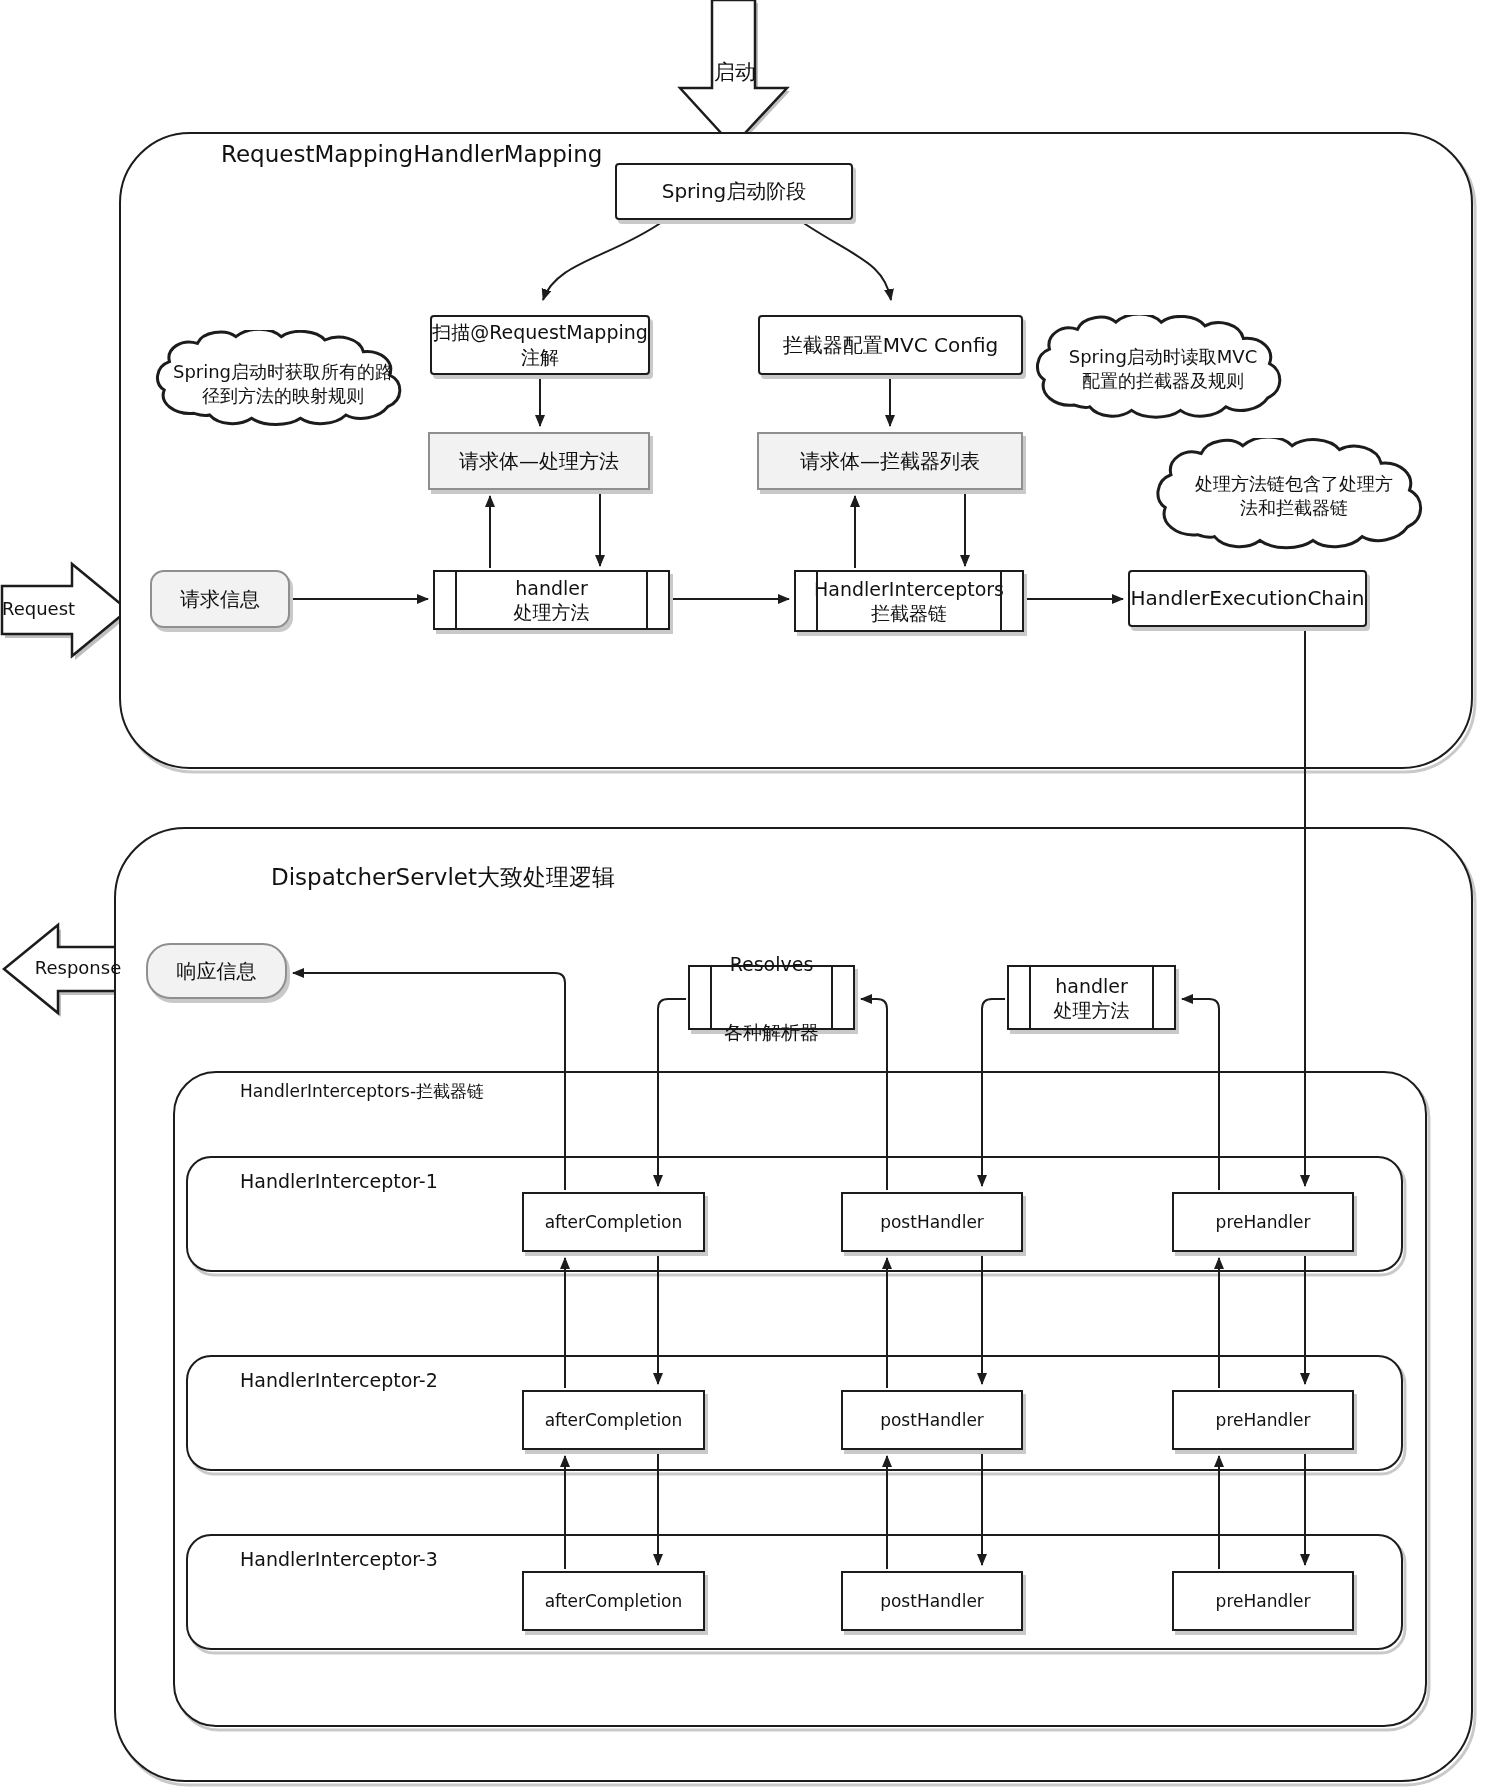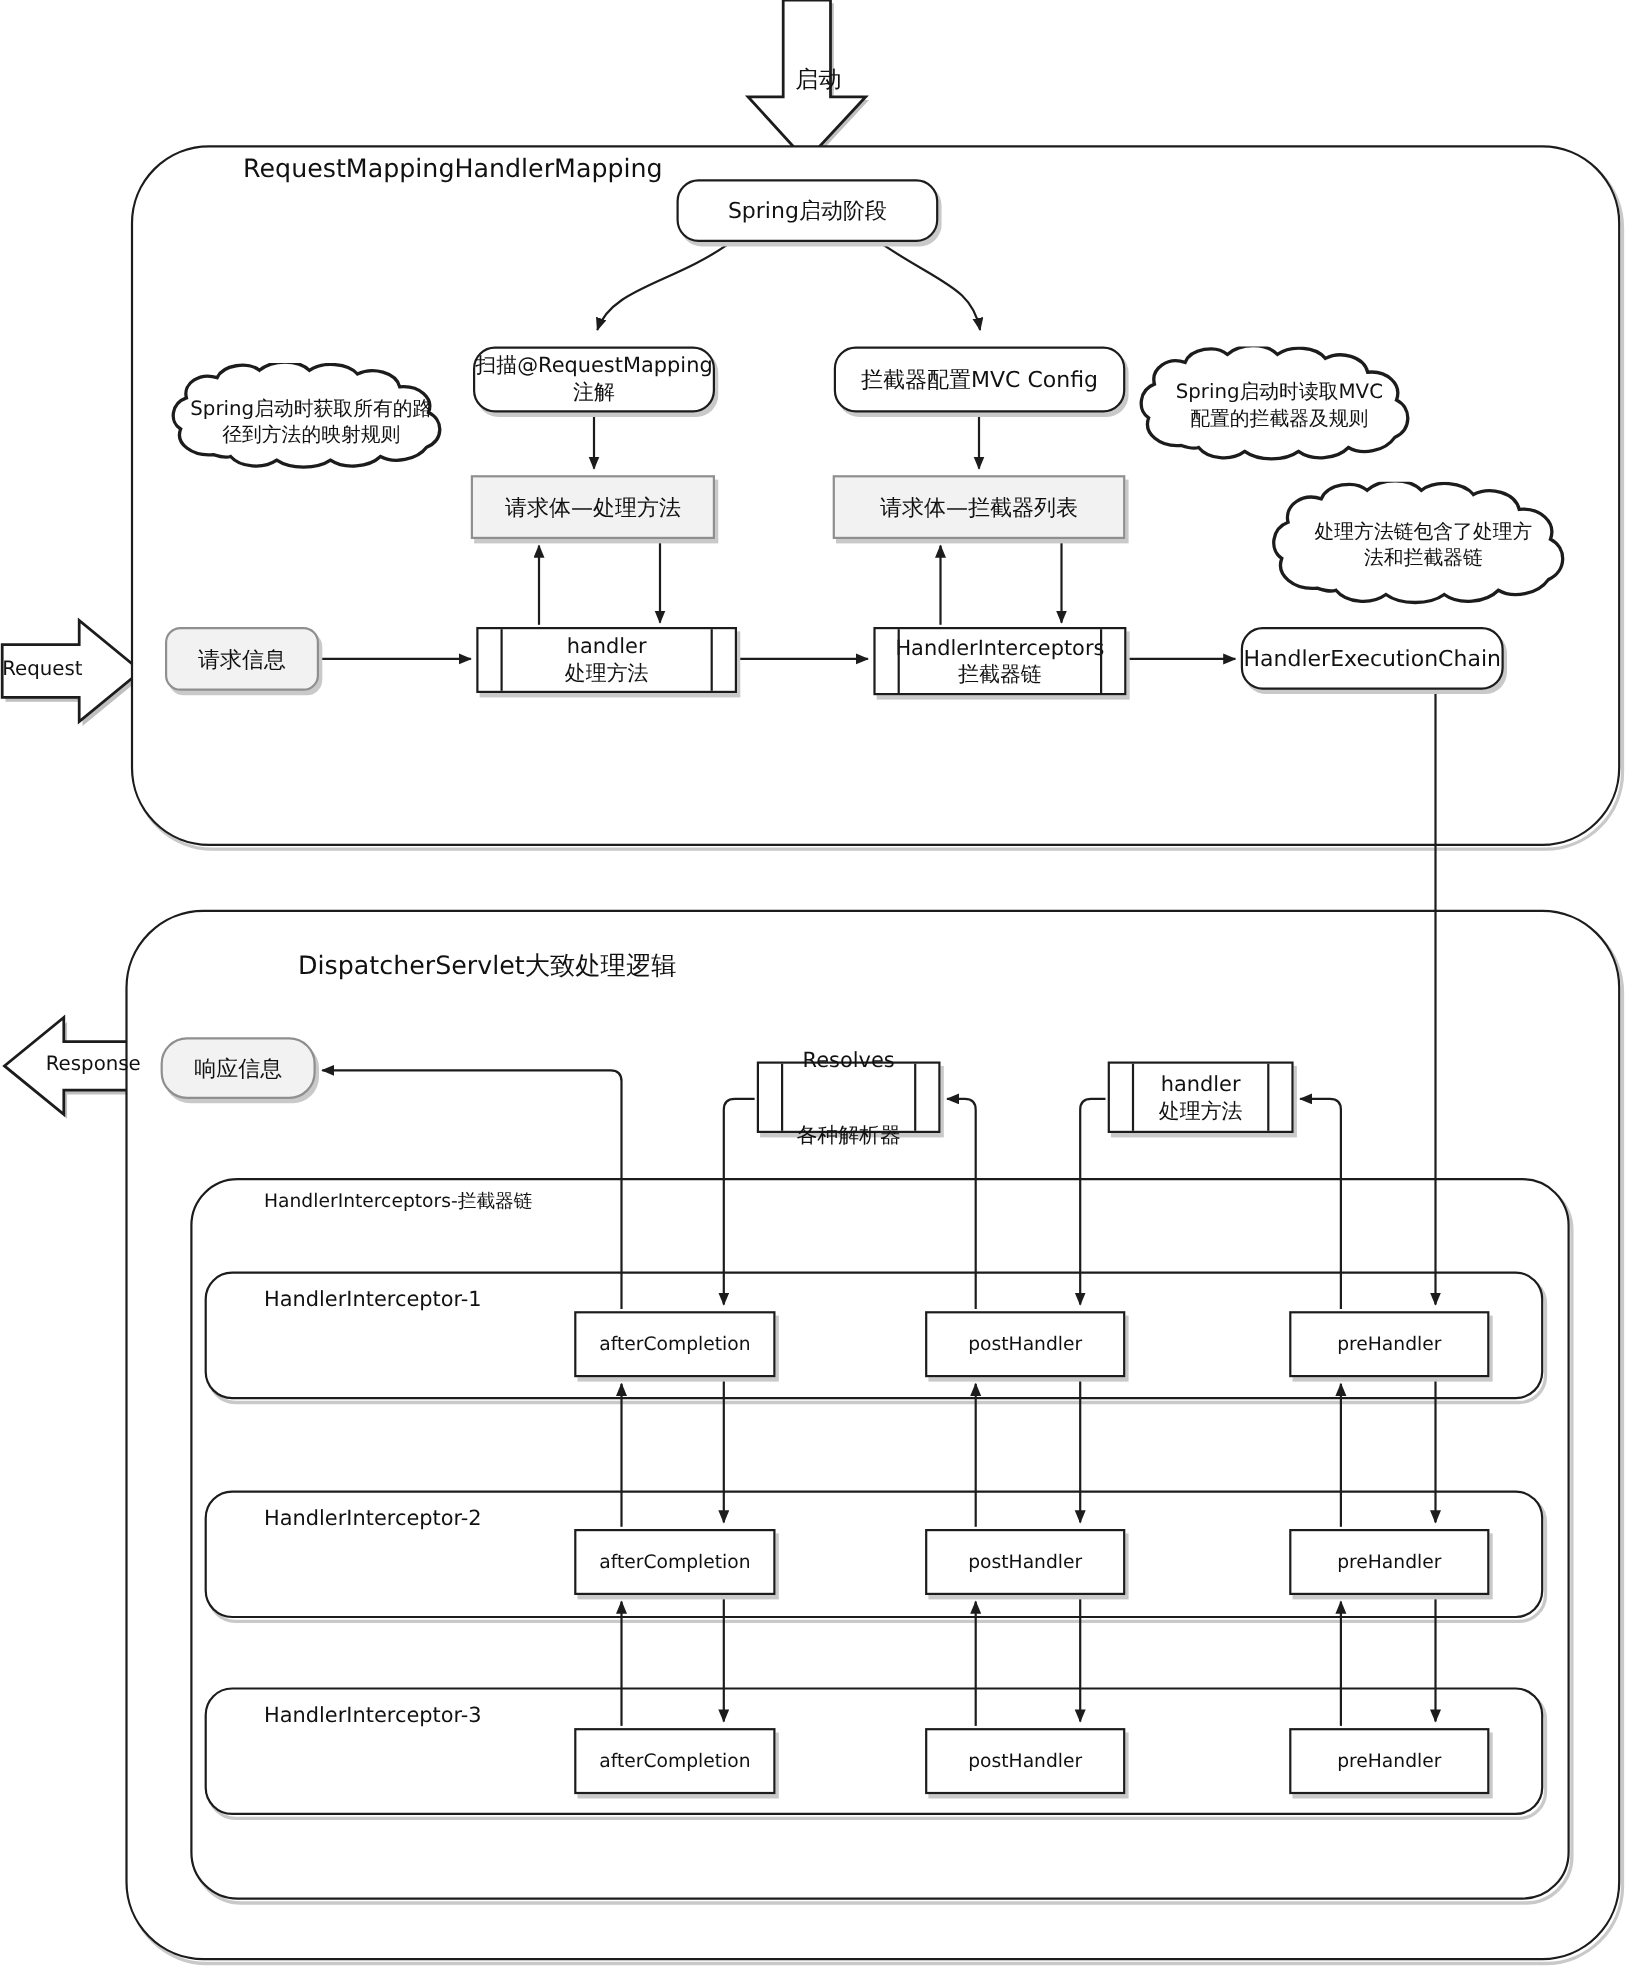--- a/index.html
+++ b/index.html
@@ -7,34 +7,34 @@
     position:relative;width:1490px;height:1791px;background:#ffffff;overflow:hidden;
     font-family:"DejaVu Sans","Liberation Sans",sans-serif;color:#111;
   }
   svg.layer{position:absolute;left:0;top:0;}
   .box{
     position:absolute;background:#ffffff;border:2px solid #1c1c1c;
     display:flex;flex-direction:column;align-items:center;justify-content:center;
     text-align:center;box-shadow:3px 4px 0 #c9c9c9;box-sizing:border-box;
     font-size:20px;line-height:25px;
   }
-  .rounded{border-radius:20px;text-align:center;}
+  .rounded{border-radius:4px;text-align:center;}
   .gray{background:#f2f2f2;border-color:#8f8f8f;}
   .sidebars .bar-l,.sidebars .bar-r{
     position:absolute;top:0;bottom:0;width:0;border-left:2px solid #1c1c1c;
   }
   .sidebars .bar-l{left:20px;}
   .sidebars .bar-r{right:20px;}
   .title{position:absolute;font-size:23px;white-space:nowrap;}
   .subtitle{position:absolute;font-size:17px;white-space:nowrap;}
   .rowtitle{position:absolute;font-size:19px;white-space:nowrap;}
   .cloudtext{
     position:absolute;font-size:18px;line-height:24px;text-align:center;white-space:nowrap;
   }
-  .fatlabel{position:absolute;font-size:18px;text-align:right;white-space:nowrap;}
+  .fatlabel{position:absolute;font-size:18px;text-align:center;white-space:nowrap;}
   .cell{font-size:17px;}
   .small2{font-size:19px;line-height:24px;}
 </style>
 </head>
 <body>
 
 <div id="canvas">
 
   <svg class="layer" width="1490" height="1791" viewBox="0 0 1490 1791">
     <defs>

